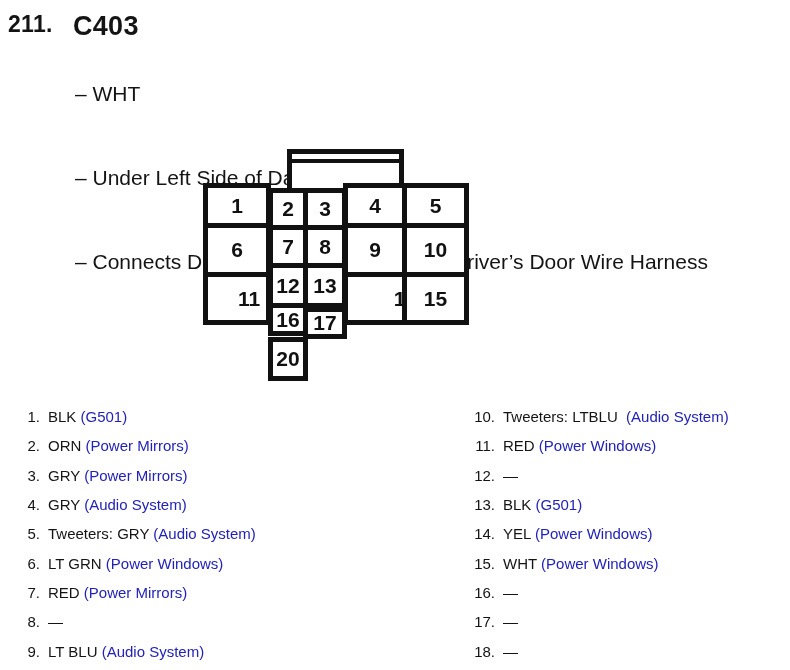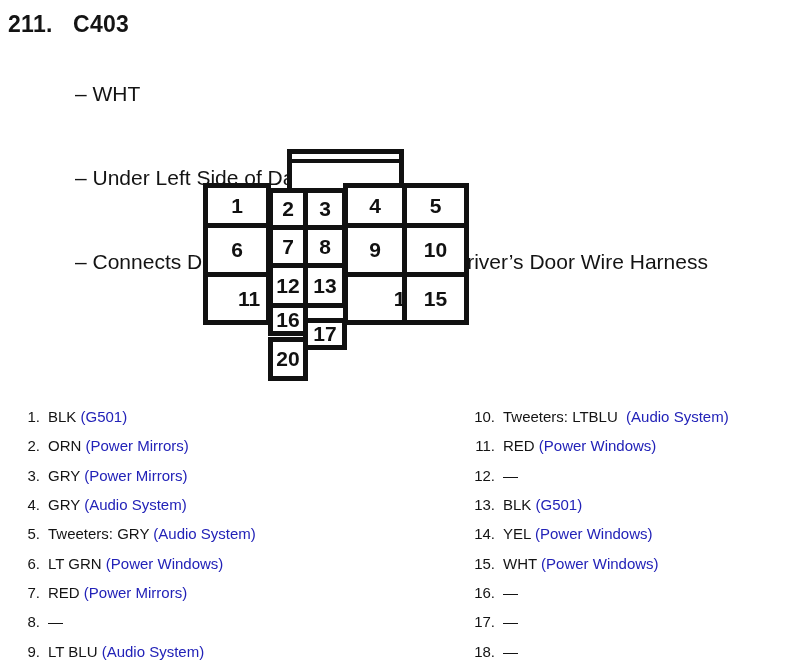--- a/index.html
+++ b/index.html
@@ -1,41 +1,41 @@
 <!DOCTYPE html>
 <html><head>
 <meta charset="utf-8">
 <style>
   html,body{margin:0;padding:0;background:#ffffff;}
   #page{position:relative;width:790px;height:670px;background:#ffffff;overflow:hidden;
         font-family:"Liberation Sans",sans-serif;color:#141414;}
 
   
   .title-index{position:absolute;left:8px;top:11px;font-size:23px;font-weight:bold;letter-spacing:.3px;text-align:right;}
-  .title-code{position:absolute;left:73px;top:11px;font-size:23px;font-weight:bold;letter-spacing:.3px;}
+  .title-code{position:absolute;left:73px;top:11px;font-size:27px;font-weight:bold;letter-spacing:.3px;}
   .details{position:absolute;left:75px;top:24px;font-size:21px;line-height:28px;white-space:pre;}
 
   
   .tab{position:absolute;left:287px;top:149px;width:117px;height:41px;box-sizing:border-box;
        border:5px solid #111;border-bottom:none;background:#fff;}
   .tab-line{position:absolute;left:0;right:0;top:5px;height:4px;background:#111;}
   .cv{position:absolute;box-sizing:border-box;border:5px solid #111;background:#fff;
       display:flex;align-items:center;justify-content:center;
       font-weight:bold;font-size:21px;color:#111;}
   .cv1 {left:203px;top:183px;width:68px;height:45px;}
   .cv6 {left:203px;top:223px;width:68px;height:54px;}
   .cv11{left:203px;top:272px;width:68px;height:53px;padding-left:24px;}
   .cv2 {left:268px;top:188px;width:40px;height:42px;}
   .cv3 {left:303px;top:188px;width:44px;height:42px;}
   .cv7 {left:268px;top:225px;width:40px;height:43px;}
   .cv8 {left:303px;top:225px;width:44px;height:43px;}
   .cv12{left:268px;top:263px;width:40px;height:45px;}
   .cv13{left:303px;top:263px;width:44px;height:45px;}
   .cv16{left:268px;top:303px;width:40px;height:33px;}
-  .cv17{left:303px;top:318px;width:44px;height:32px;}
+  .cv17{left:303px;top:307px;width:44px;height:32px;}
   .cv18{left:268px;top:337px;width:40px;height:44px;}
   .cv4 {left:343px;top:183px;width:64px;height:45px;}
   .cv5 {left:402px;top:183px;width:67px;height:45px;}
   .cv9 {left:343px;top:223px;width:64px;height:54px;}
   .cv10{left:402px;top:223px;width:67px;height:54px;}
   .cv14{left:343px;top:272px;width:83px;height:53px;padding-left:42px;}
   .cv15{left:402px;top:272px;width:67px;height:53px;}
 
   
   .pin-col{position:absolute;top:402px;font-size:15px;line-height:29.35px;}

